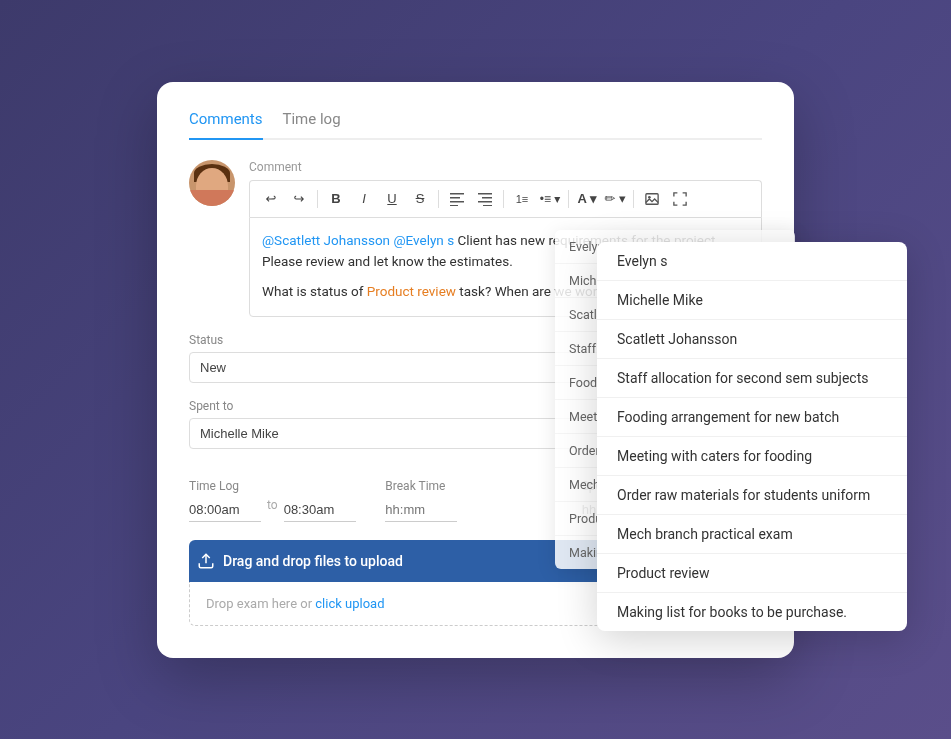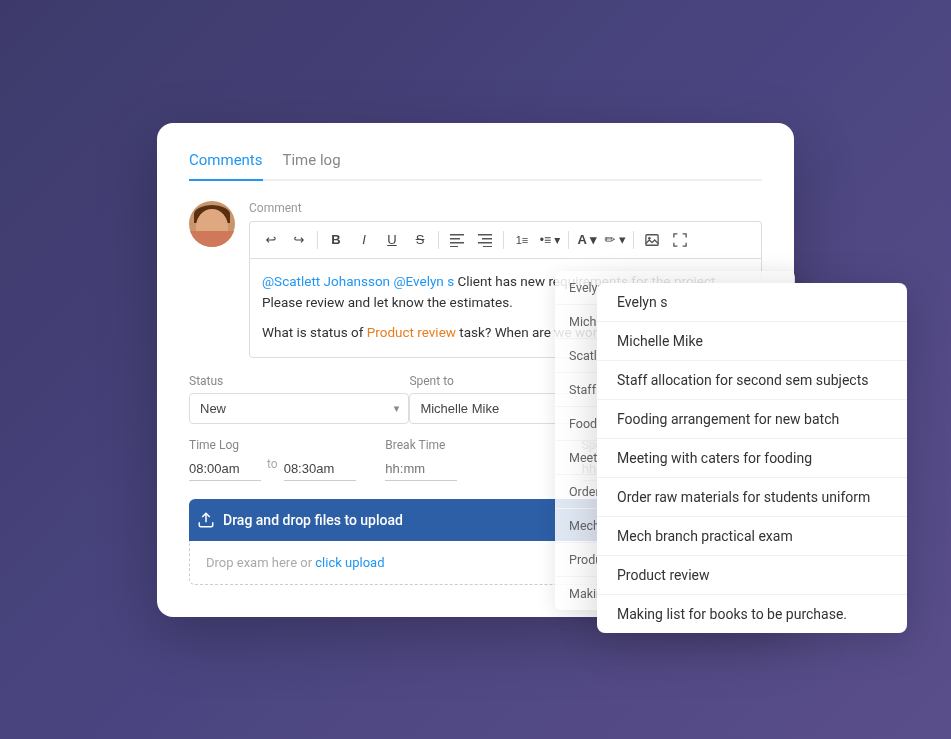--- a/index.html
+++ b/index.html
@@ -98,22 +98,23 @@
       color: #333;
     }
     .mention { color: #2196F3; }
     .task-link { color: #e67e22; }
     .cursor { display: inline-block; width: 1px; height: 14px; background: #333; vertical-align: middle; margin-left: 1px; animation: blink 1s infinite; }
     @keyframes blink { 0%,100%{opacity:1} 50%{opacity:0} }
 
     
     .form-row {
       display: flex;
-      gap: 0;
+      gap: 16px;
       margin-top: 16px;
+      flex-direction: column;
     }
     .form-group {
       flex: 1;
     }
     .form-label {
       font-size: 12px;
       color: #888;
       margin-bottom: 5px;
     }
     .form-select {
@@ -432,20 +433,21 @@
     <div class="bg-dropdown-item">Meeting w...</div>
     <div class="bg-dropdown-item">Order raw...</div>
     <div class="bg-dropdown-item">Mech bra...</div>
     <div class="bg-dropdown-item">Product re...</div>
     <div class="bg-dropdown-item">Making lis...</div>
   </div>
 
   <div class="dropdown-overlay">
     <div class="dropdown-item">Evelyn s</div>
     <div class="dropdown-item">Michelle Mike</div>
+    <div class="dropdown-item">Scatlett Johansson</div>
     <div class="dropdown-item">Staff allocation for second sem subjects</div>
     <div class="dropdown-item">Fooding arrangement for new batch</div>
     <div class="dropdown-item">Meeting with caters for fooding</div>
     <div class="dropdown-item">Order raw materials for students uniform</div>
     <div class="dropdown-item">Mech branch practical exam</div>
     <div class="dropdown-item">Product review</div>
     <div class="dropdown-item">Making list for books to be purchase.</div>
   </div>
 
 </div>

